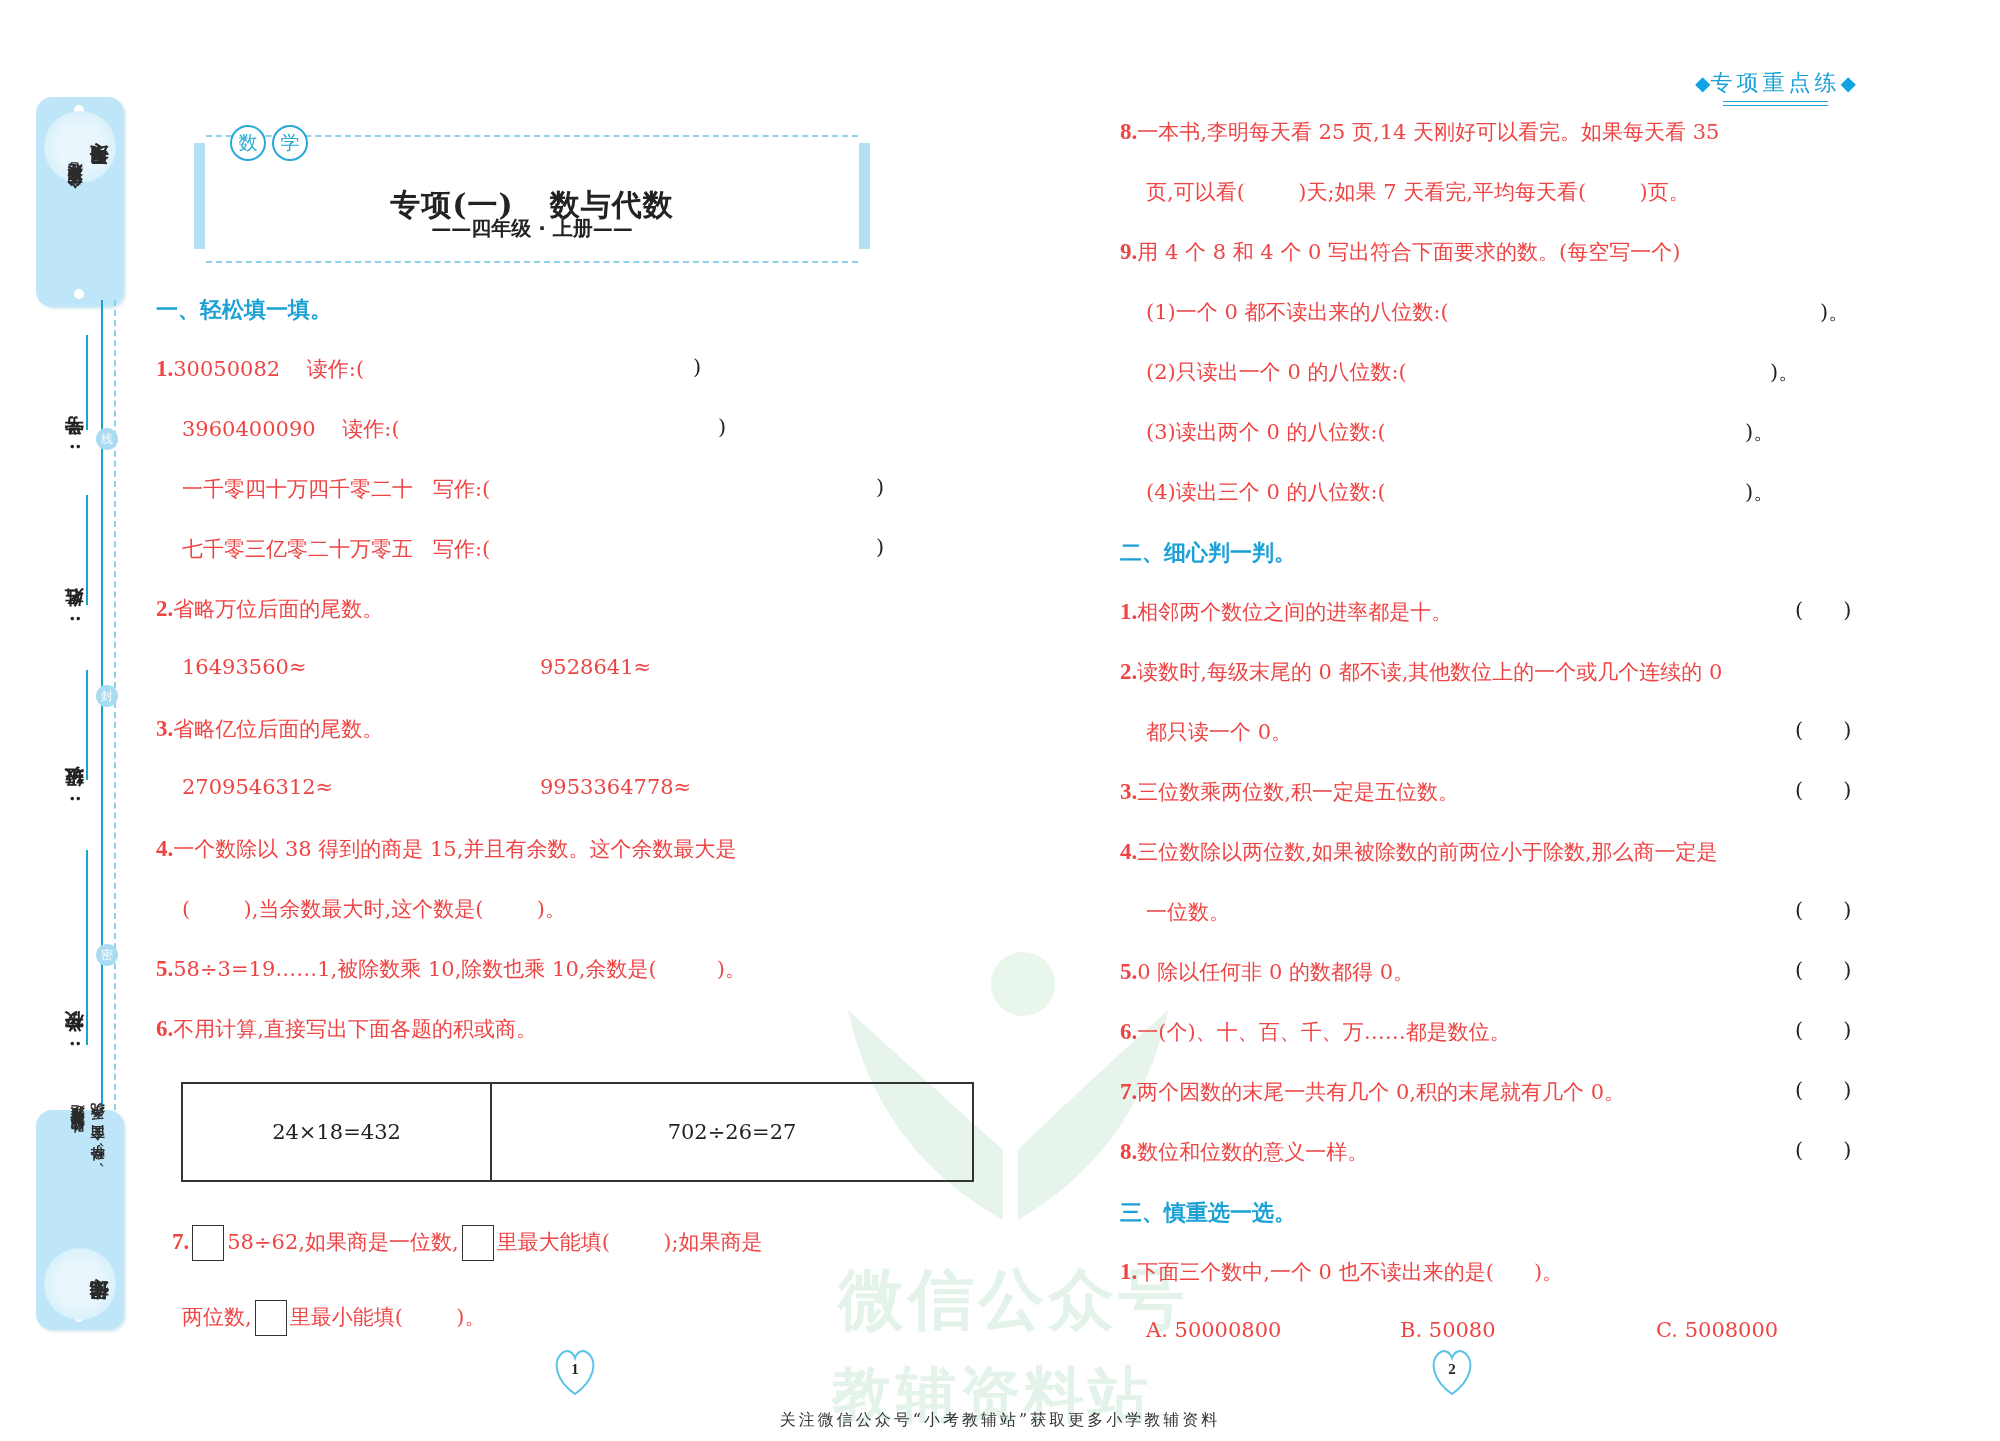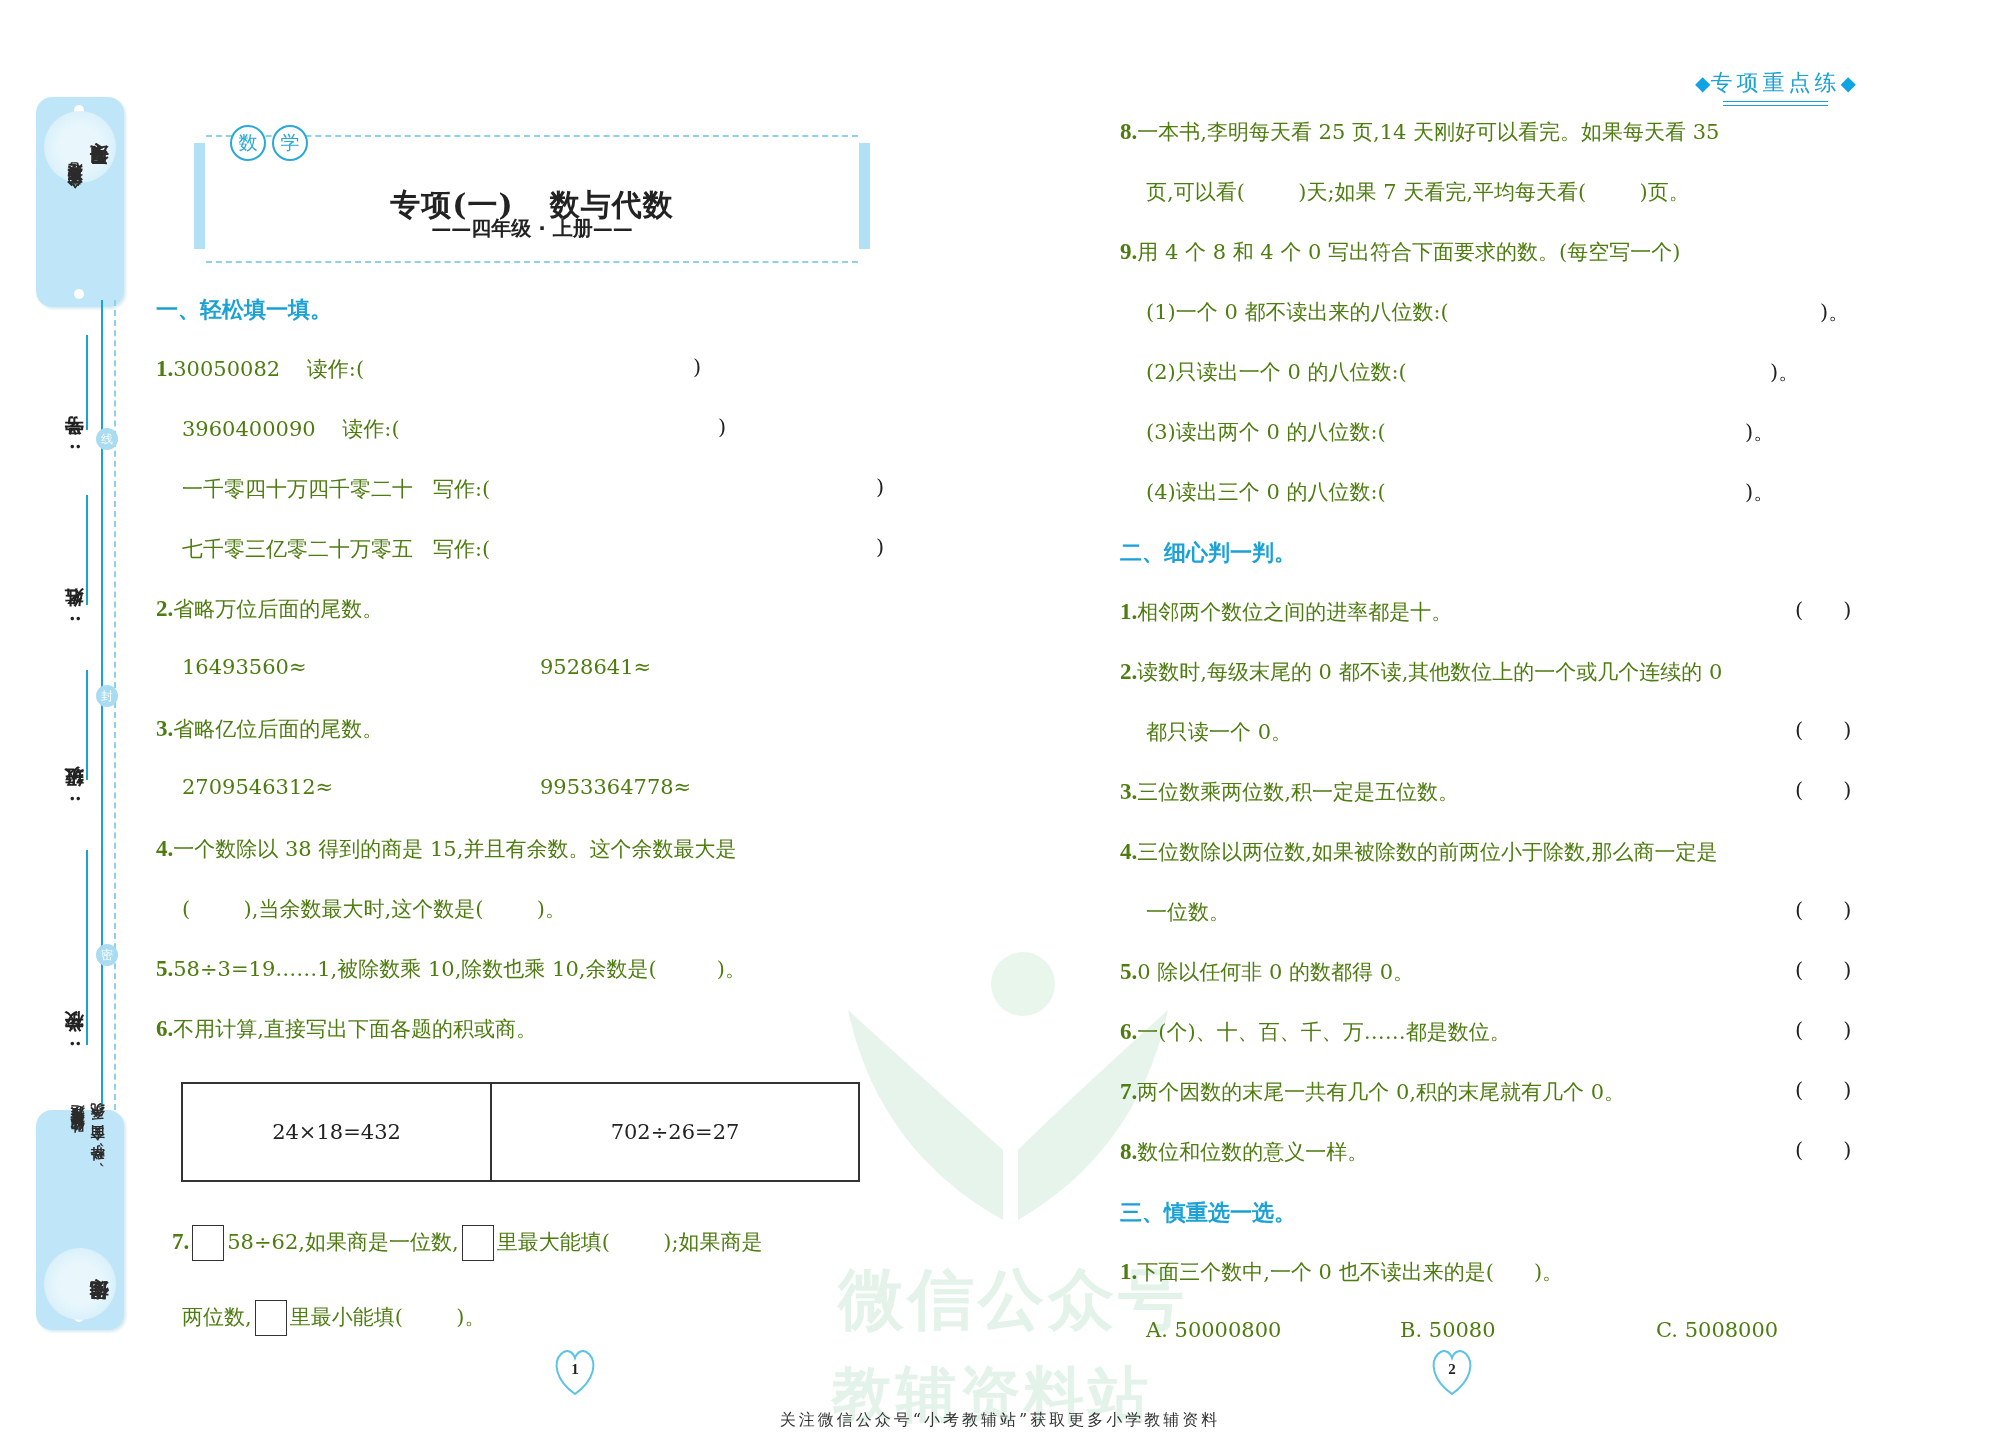--- a/index.html
+++ b/index.html
@@ -40,25 +40,25 @@
   .hdr .dash { position:absolute; left:12px; right:12px; height:0; border-top:2px dashed #8fd0ea; }
   .hdr .circ {
     position:absolute; top:-10px; width:32px; height:32px; border-radius:50%;
     border:2px solid #28a9d8; color:#28a9d8; background:#fff; font-size:19px; text-align:center; line-height:31px;
   }
   .hdr .title { position:absolute; left:0; right:0; top:26px; text-align:center; font-size:30px; font-weight:bold; letter-spacing:1px;margin-top:24px; }
   .hdr .title .gap { display:inline-block; width:36px; }
   .hdr .sub { position:absolute; left:0; right:0; top:80px; text-align:center; font-family:"DejaVu Sans",sans-serif; font-weight:bold; font-size:20px; }
   
   .sec { position:absolute; font-family:"DejaVu Sans",sans-serif; font-weight:bold; color:#1ba1d6; font-size:22px; }
-  .line { position:absolute; font-size:21px; white-space:pre; color:#4d7c0f; }
+  .line { position:absolute; font-size:21px; white-space:pre; color:#ef4444; }
   .num { font-weight:bold; font-family:"Liberation Serif",serif; font-size:23px; }
   .paren { position:absolute; font-size:21px; }
   .box { display:inline-block; width:30px; height:34px; border:1.5px solid #333; vertical-align:middle; margin:0 3px; background:#fff; }
-  table.calc { position:absolute; left:181px; top:1082px; width:679px; height:100px; border-collapse:collapse; font-size:21px; }
+  table.calc { position:absolute; left:181px; top:1082px; width:793px; height:100px; border-collapse:collapse; font-size:21px; }
   table.calc td { border:2px solid #333; text-align:center; height:48px; }
   table.calc .pair span { display:inline-block; margin:0 18px; }
   
   .tr-badge { position:absolute; left:1695px; top:68px; font-size:22px; color:#1ba1d6; font-family:"DejaVu Serif",serif; }
   .tr-badge .d { color:#10a3e3; font-size:20px; }
   .tr-badge .uline { position:absolute; left:28px; right:28px; top:33px; height:3px; border-top:1.5px solid #1ba1d6; border-bottom:1.5px solid #1ba1d6; }
   
   .heart { position:absolute; width:48px; height:52px; }
   .heart .n { position:absolute; left:0; right:0; top:13px; text-align:center; font-weight:bold; font-size:15px; font-family:"Liberation Serif",serif; }
   

